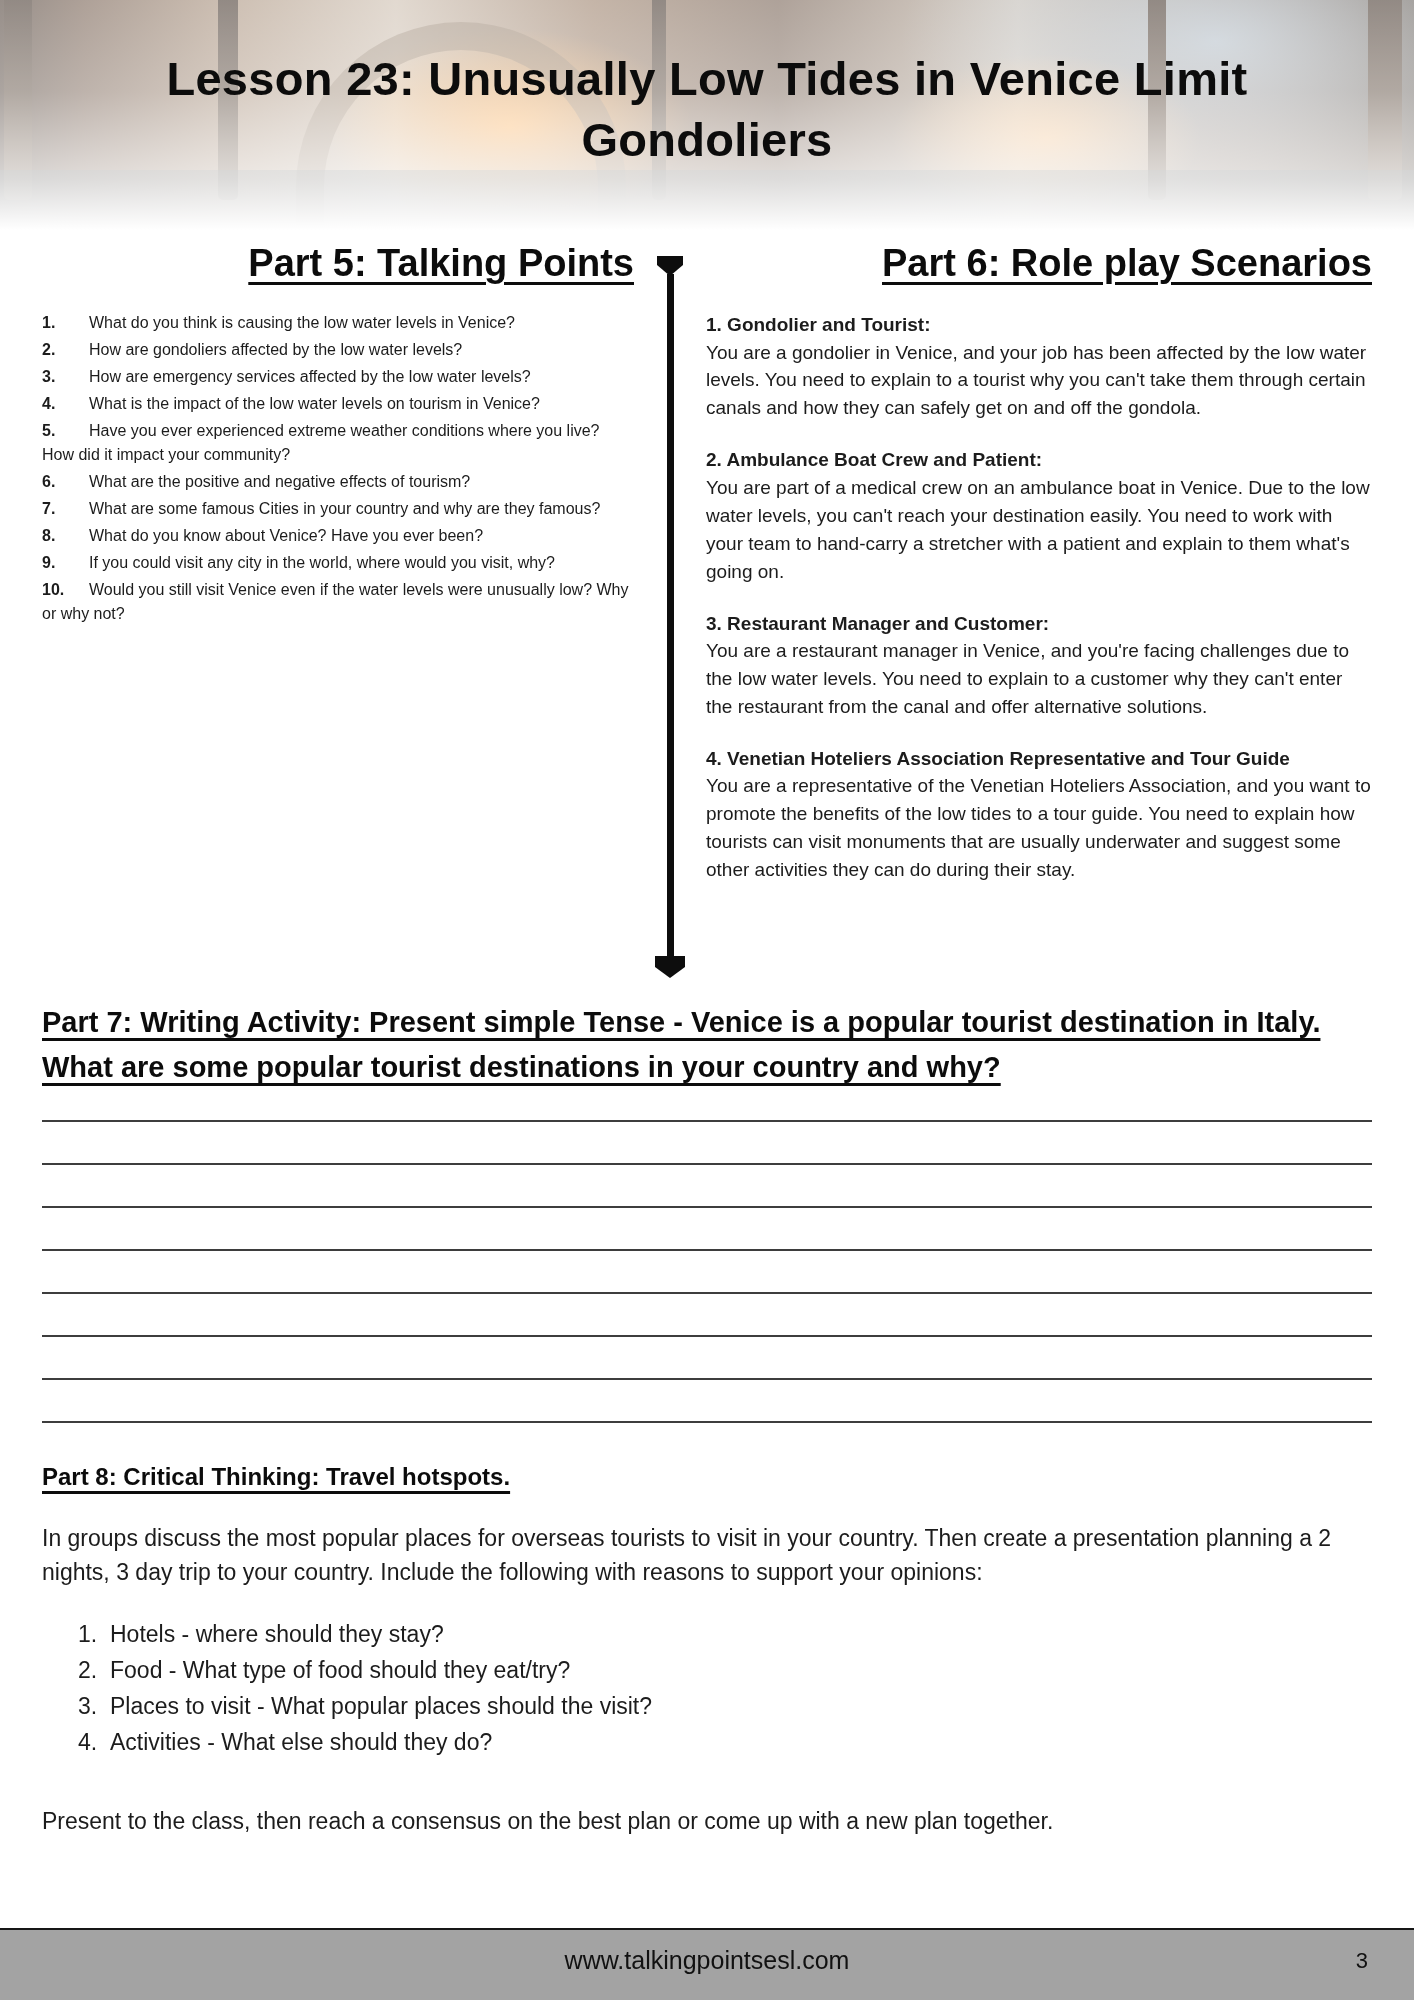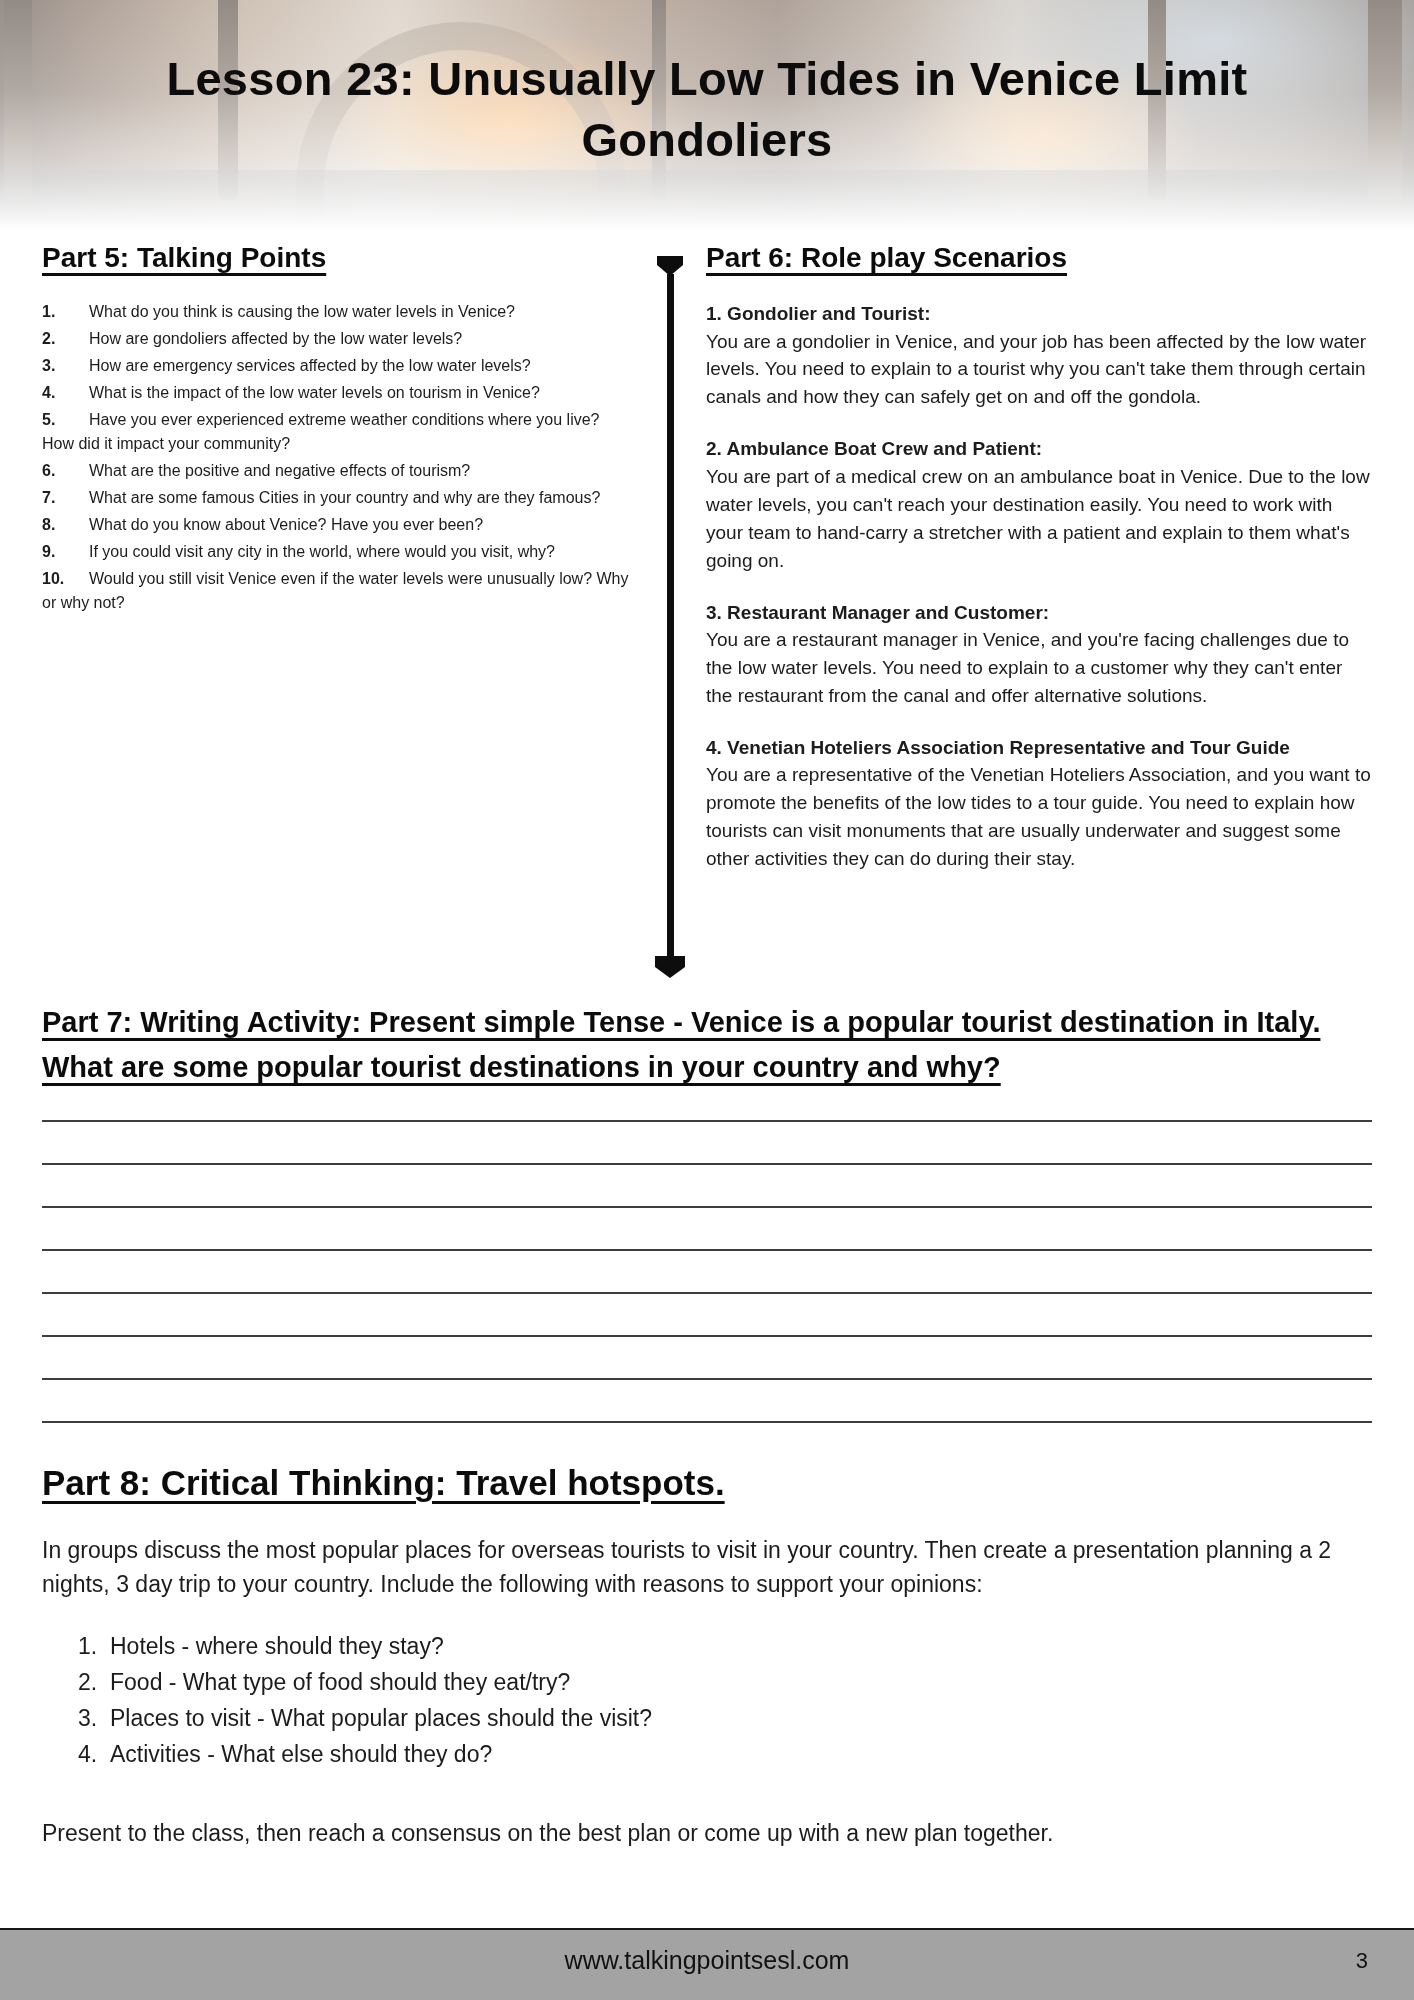--- a/index.html
+++ b/index.html
@@ -61,27 +61,28 @@
   .content { padding: 12px 42px 0; }
 
   .columns {
     display: grid;
     grid-template-columns: 592px 72px 1fr;
     align-items: start;
     min-height: 740px;
   }
 
   .section-heading {
-    font-size: 28px;
+    font-size: 38px;
     font-weight: bold;
     color: #0c0c0c;
     text-decoration: underline;
     text-decoration-thickness: 2.5px;
     text-underline-offset: 6px;
     margin-bottom: 26px;
+    text-align: right;
   }
 
   
   .tp { font-size: 16px; line-height: 1.5; margin-bottom: 3px; }
   .tp-num { font-weight: bold; display: inline-block; min-width: 47px; }
 
   
   .divider {
     justify-self: center;
     margin-top: 14px;
@@ -110,21 +111,21 @@
     text-decoration-thickness: 2.5px;
     text-underline-offset: 6px;
     margin-top: 18px;
   }
   .writing-lines { margin-top: 4px; }
   .write-line { height: 43px; border-bottom: 2.5px solid #3d3d3d; }
   .write-line:first-child { height: 28px; }
 
   
   .part8-heading {
-    font-size: 35px; font-weight: bold; color: #0c0c0c;
+    font-size: 24px; font-weight: bold; color: #0c0c0c;
     text-decoration: underline;
     text-decoration-thickness: 2.5px;
     text-underline-offset: 6px;
     margin-top: 40px;
   }
   .p8-intro { font-size: 23px; line-height: 1.5; margin-top: 30px; }
   .p8-list  { margin: 26px 0 0 36px; }
   .p8-item  { font-size: 23px; line-height: 1.57; }
   .p8-num   { display: inline-block; min-width: 32px; }
   .p8-outro { font-size: 23px; margin-top: 48px; }

